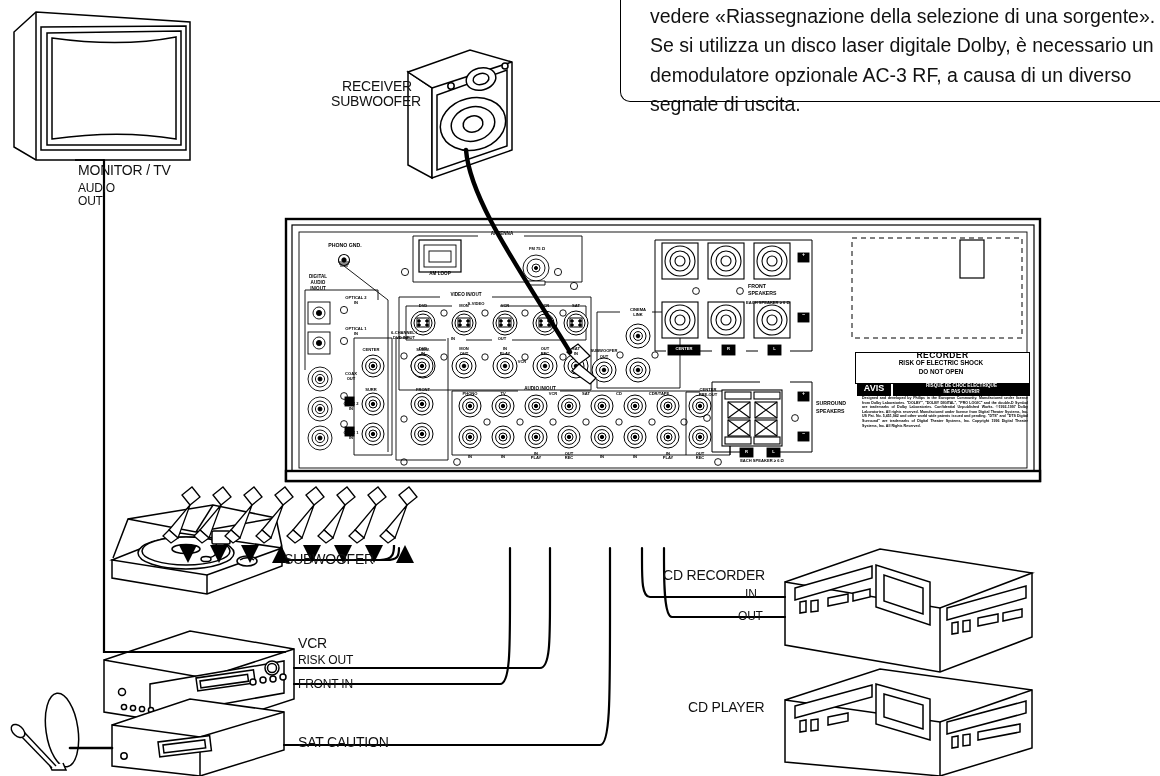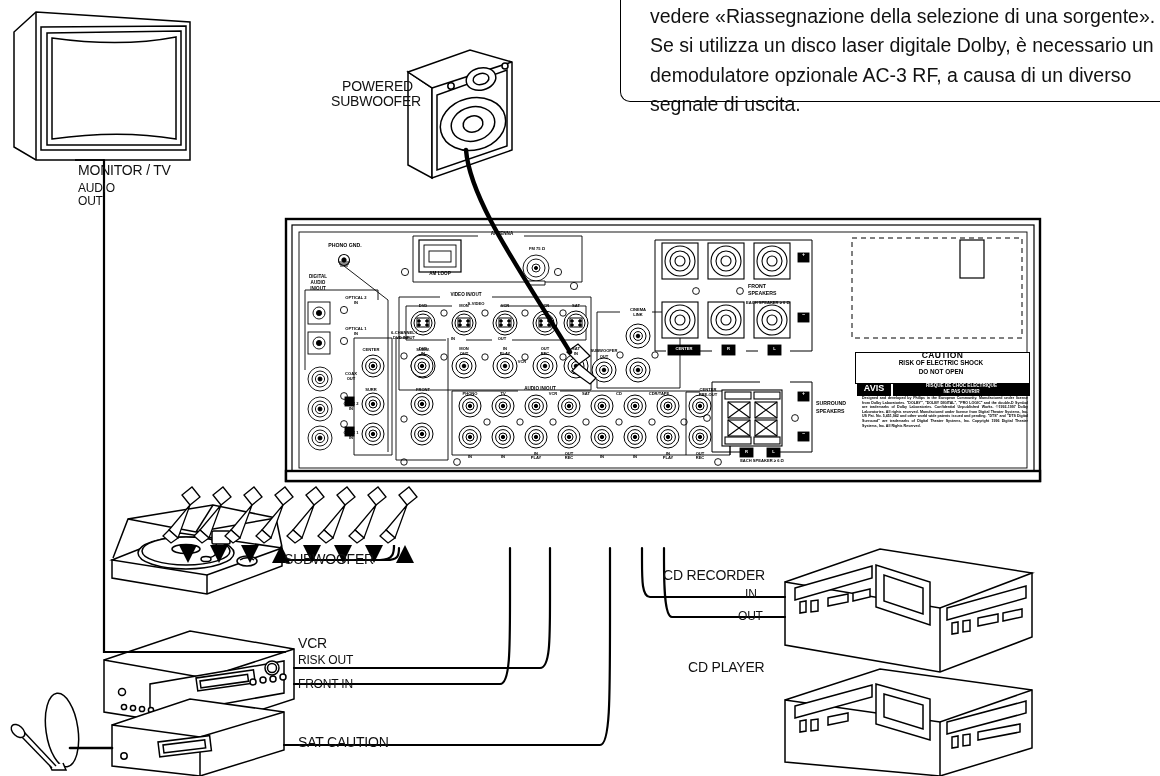--- a/index.html
+++ b/index.html
@@ -583,36 +583,36 @@
     <div>vedere «Riassegnazione della selezione di una sorgente».</div>
     <div>Se si utilizza un disco laser digitale Dolby, è necessario un</div>
     <div>demodulatore opzionale AC-3 RF, a causa di un diverso</div>
     <div>segnale di uscita.</div>
   </div>
 
   <div class="lbl lbl-big" style="left:78px;top:163px;">MONITOR / TV</div>
   <div class="lbl lbl-med" style="left:78px;top:182px;">AUDIO</div>
   <div class="lbl lbl-med" style="left:78px;top:195px;">OUT</div>
 
-  <div class="lbl lbl-big" style="left:342px;top:79px;">POWERED</div>
+  <div class="lbl lbl-big" style="left:342px;top:79px;">RECEIVER</div>
   <div class="lbl lbl-big" style="left:331px;top:94px;">SUBWOOFER</div>
 
   <div class="lbl lbl-big" style="left:284px;top:552px;">SUBWOOFER</div>
 
   <div class="lbl lbl-big" style="left:298px;top:636px;">VCR</div>
   <div class="lbl lbl-med" style="left:298px;top:654px;">RISK OUT</div>
   <div class="lbl lbl-med" style="left:298px;top:678px;">FRONT IN</div>
 
   <div class="lbl lbl-big" style="left:298px;top:735px;">SAT CAUTION</div>
 
   <div class="lbl lbl-big" style="left:663px;top:568px;">CD RECORDER</div>
   <div class="lbl lbl-med" style="left:745px;top:588px;">IN</div>
   <div class="lbl lbl-med" style="left:738px;top:610px;">OUT</div>
 
-  <div class="lbl lbl-big" style="left:688px;top:660px;">CD PLAYER</div>
+  <div class="lbl lbl-big" style="left:688px;top:700px;">CD PLAYER</div>
 
   <div class="panel-txt t5" style="left:317px;top:243px;width:56px;">PHONO GND.</div>
 
   <div class="panel-txt t45" style="left:297px;top:275px;width:42px;">DIGITAL</div>
   <div class="panel-txt t45" style="left:297px;top:281px;width:42px;">AUDIO</div>
   <div class="panel-txt t45" style="left:297px;top:287px;width:42px;">IN/OUT</div>
 
   <div class="panel-txt t4" style="left:334px;top:296px;width:44px;">OPTICAL 2</div>
   <div class="panel-txt t4" style="left:334px;top:301px;width:44px;">IN</div>
   <div class="panel-txt t4" style="left:334px;top:327px;width:44px;">OPTICAL 1</div>
@@ -701,21 +701,21 @@
   <div class="panel-txt t4" style="left:727px;top:459px;width:70px;">EACH SPEAKER ≥ 6 Ω</div>
   <div class="panel-txt t4" style="left:740px;top:450px;width:13px;color:#fff;">R</div>
   <div class="panel-txt t4" style="left:767px;top:450px;width:13px;color:#fff;">L</div>
 
   <div class="panel-txt t5" style="left:798px;top:252px;width:11px;color:#fff;">+</div>
   <div class="panel-txt t5" style="left:798px;top:312px;width:11px;color:#fff;">−</div>
   <div class="panel-txt t5" style="left:798px;top:391px;width:11px;color:#fff;">+</div>
   <div class="panel-txt t5" style="left:798px;top:431px;width:11px;color:#fff;">−</div>
 
   <div class="cap-box"></div>
-  <div class="cap-title">CAUTION</div>
+  <div class="cap-title">RECORDER</div>
   <div class="panel-txt t6" style="left:885px;top:360px;width:112px;">RISK OF ELECTRIC SHOCK</div>
   <div class="panel-txt t6" style="left:885px;top:369px;width:112px;">DO NOT OPEN</div>
   <div class="panel-txt" style="left:857px;top:384px;width:34px;color:#fff;font-size:9px;">AVIS</div>
   <div class="panel-txt t45" style="left:893px;top:384px;width:137px;color:#fff;">RISQUE DE CHOC ELECTRIQUE</div>
   <div class="panel-txt t45" style="left:893px;top:390px;width:137px;color:#fff;">NE PAS OUVRIR</div>
   <div class="finep">Designed and developed by Philips in the European Community. Manufactured under license from Dolby Laboratories. "DOLBY", "DOLBY DIGITAL", "PRO LOGIC" and the double-D Symbol are trademarks of Dolby Laboratories. Confidential Unpublished Works. ©1992-1997 Dolby Laboratories. All rights reserved. Manufactured under license from Digital Theater Systems, Inc. US Pat. No. 5,451,942 and other world wide patents issued and pending. "DTS" and "DTS Digital Surround" are trademarks of Digital Theater Systems, Inc. Copyright 1996 Digital Theater Systems, Inc. All Rights Reserved.</div>
 
 </div>
 
 </body></html>

